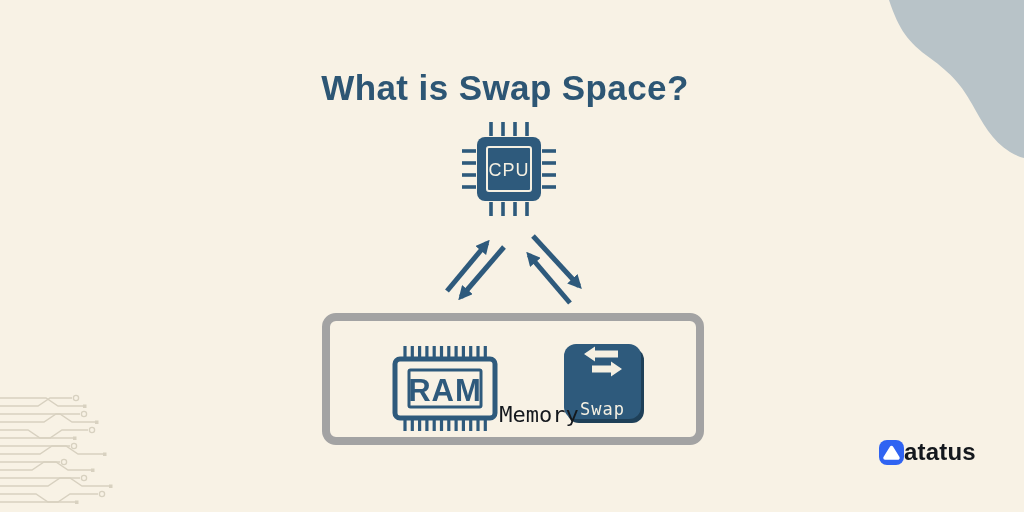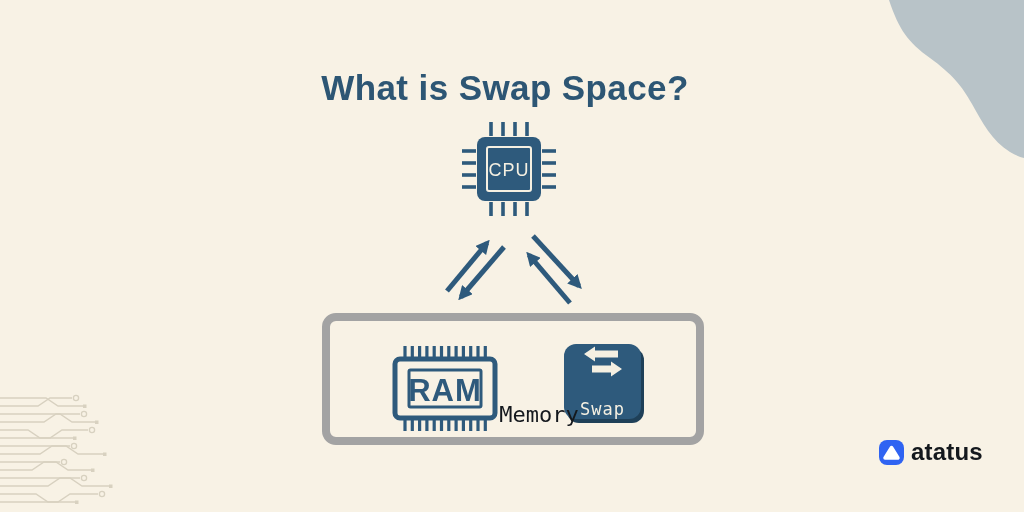--- a/index.html
+++ b/index.html
@@ -64,21 +64,21 @@
     box-shadow:3px 4px 0 var(--swap-shadow);
     display:flex;flex-direction:column;align-items:center;justify-content:center;gap:20px;
   }
   .swap-arrows{display:block;}
   .swap-arrows path{fill:var(--icon-text);}
   .swap-label{
     font-family:"DejaVu Sans Mono","Liberation Mono",monospace;
     font-size:17px;color:var(--icon-text);letter-spacing:1px;
   }
   
-  .brand{position:absolute;left:879px;top:438px;display:flex;align-items:center;gap:7px;}
+  .brand{position:absolute;left:879px;top:438px;display:flex;align-items:center;}
   .brand-icon{width:25px;height:25px;background:var(--brand-blue);border-radius:8px;display:flex;align-items:center;justify-content:center;}
   .brand-icon path{fill:#ffffff;stroke:#ffffff;stroke-width:3.5;stroke-linejoin:round;}
   .brand-name{font-size:24px;font-weight:700;color:var(--label-text);letter-spacing:.2px;}
 </style>
 </head>
 <body>
 
 <div class="canvas">
 
   <svg class="blob-svg" width="144" height="162" viewBox="0 0 144 162">

